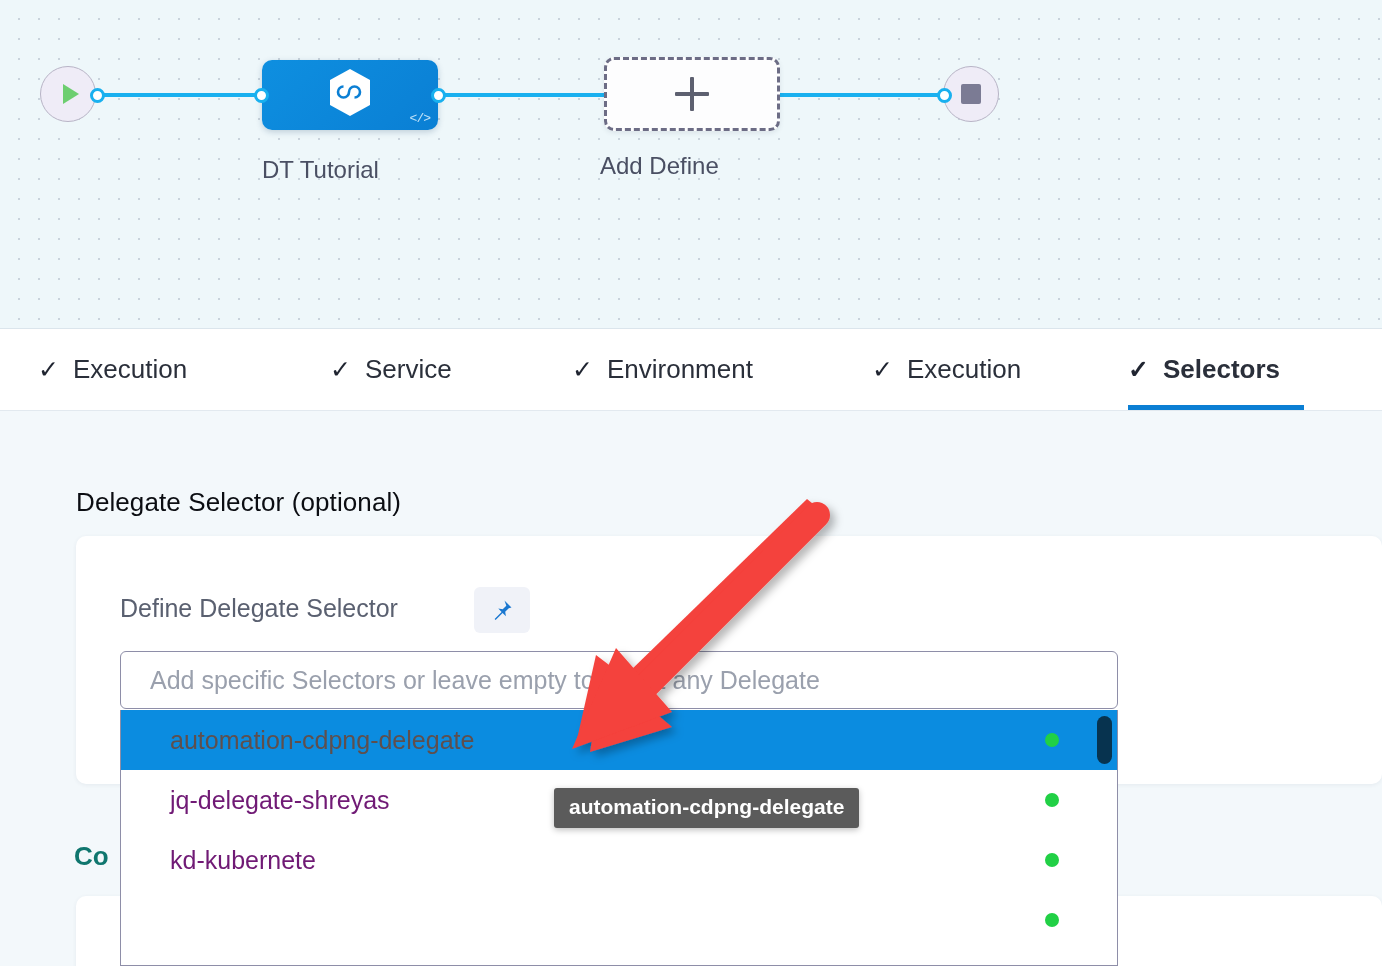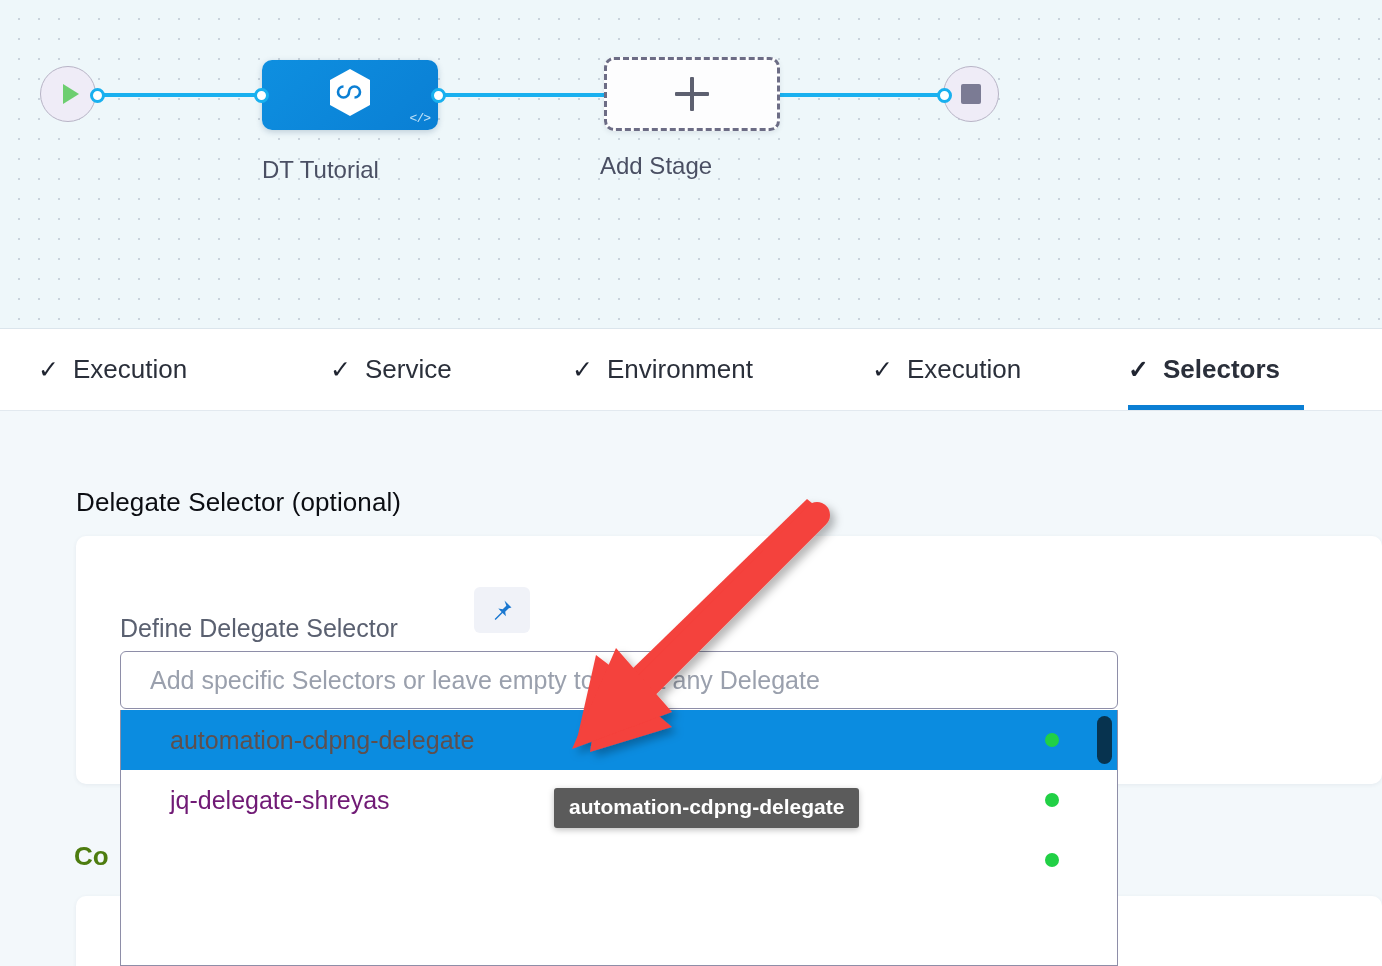--- a/index.html
+++ b/index.html
@@ -224,21 +224,21 @@
     font-size: 26px;
     font-weight: normal;
     color: #0b0d12;
     letter-spacing: 0.1px;
   }
   .section-title-2 {
     position: absolute;
     left: 74px; top: 430px;
     font-size: 26px;
     font-weight: bold;
-    color: #4d7c0f;
+    color: #0f766e;
   }
   .card {
     position: absolute;
     left: 76px; top: 125px;
     width: 1306px; height: 248px;
     background: #ffffff;
     border-radius: 10px;
     box-shadow: 0 1px 4px rgba(40,60,90,0.07);
   }
   .card-2 {
@@ -382,21 +382,21 @@
       </svg>
       <span class="stage-code">&lt;/&gt;</span>
     </div>
     <div class="port port-in"></div>
     <div class="port port-out"></div>
     <div class="node-label label-stage">DT Tutorial</div>
 
     <div class="node-add">
       <div class="plus-icon"></div>
     </div>
-    <div class="node-label label-add">Add Stage</div>
+    <div class="node-label label-add">Add Define</div>
 
     <div class="node-end">
       <div class="stop-sq"></div>
     </div>
     <div class="port port-end"></div>
   </div>
   <div class="canvas-border-bottom"></div>
 
   <div class="tabbar">
     <div class="tab tab-overview">
@@ -422,39 +422,43 @@
   </div>
 
   <div class="content">
     <div class="section-title">Delegate Selector (optional)</div>
     <div class="card"></div>
 
     <div class="section-title-2">Co</div>
     <div class="card-2"></div>
   </div>
 
-  <div class="field-label" style="position:absolute; left:120px; top:594px;margin-top:20px;">Define Delegate Selector</div>
+  <div class="field-label" style="position:absolute; left:120px; top:594px;">Define Delegate Selector</div>
 
   <div class="pin-btn">
     <svg width="24" height="24" viewBox="0 0 24 24">
       <path d="M14.5 2.5 L21.5 9.5 L18.8 10.2 L15.2 13.8 L15.9 18.2 L12.6 14.9 L5.6 21.9 L4.6 20.9 L11.6 13.9 L8.3 10.6 L12.7 11.3 L16.3 7.7 Z" fill="#1b78d0"></path>
     </svg>
   </div>
 
   <div class="select-input">
     <span class="ph">Add specific Selectors or leave empty to target any Delegate</span>
   </div>
 
   <div class="dropdown">
     <div class="opt selected">
       <span>automation-cdpng-delegate</span>
       <span class="dot"></span>
     </div>
     <div class="opt">
       <span>jq-delegate-shreyas</span>
+      <span class="dot"></span>
+    </div>
+    <div class="opt">
+      <span>kd-kubernete</span>
       <span class="dot"></span>
     </div>
     <div class="opt">
       <span class="dot"></span>
     </div>
     <div class="scroll-track">
       <div class="scroll-thumb"></div>
     </div>
   </div>
 

